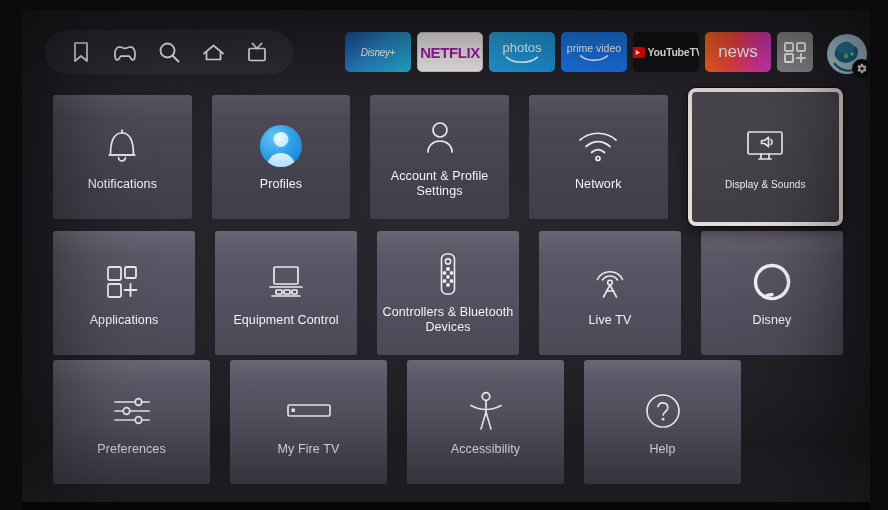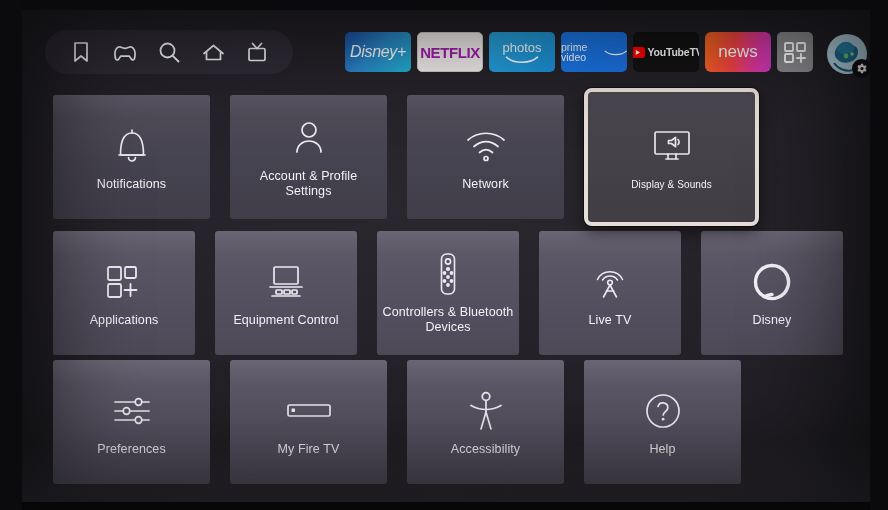--- a/index.html
+++ b/index.html
@@ -68,29 +68,29 @@
     border-radius: 5px;
     display:flex; align-items:center; justify-content:center;
     overflow:hidden; position:relative;
     font-weight:700;
   }
   .app-disney   { background: linear-gradient(135deg,#1a4fa0 0%,#2a86c8 45%,#23b3d4 100%); }
   .app-netflix  { background:#f3eeee; border:1px solid #cfc8c8; }
   .app-photos   { background: linear-gradient(135deg,#2aa7e0 0%,#1b8fd6 100%); }
   .app-prime    { background: linear-gradient(135deg,#1b7ae8 0%,#1a6fe0 100%); }
   .app-youtube  { background:#121212; }
-  .app-news     { background: linear-gradient(100deg,#f76b1c 0%,#f5443f 42%,#e0359d 75%,#c93cc0 100%); border-radius: 6px; }
+  .app-news     { background: linear-gradient(100deg,#f76b1c 0%,#f5443f 42%,#e0359d 75%,#c93cc0 100%); }
   .app-grid     { background:#8b8b8f; }
 
   .txt-netflix { color:#a21caf; font-size:15px; letter-spacing:-0.4px; font-weight:700; font-family:"Liberation Sans",sans-serif; }
   .txt-photos  { color:#fff; font-size:13px; font-weight:400; line-height:1;text-align:right; }
   .txt-prime   { color:#fff; font-size:10.5px; font-weight:400; line-height:1; }
   .txt-news    { color:#fff; font-size:17px; font-weight:500; }
   .txt-ytv     { color:#fff; font-size:10.5px; font-weight:700; letter-spacing:-0.2px; }
-  .txt-disney  { color:#fff; font-size:16px; font-style:italic; font-weight:400; letter-spacing:-0.3px; }
+  .txt-disney  { color:#fff; font-size:10px; font-style:italic; font-weight:400; letter-spacing:-0.3px; }
 
   .amz-smile { display:block; margin-top:1px; }
 
   #profile-wrap {
     position:absolute; left: 805px; top: 16px;
     width: 42px; height: 42px;
   }
   #profile-avatar {
     width:40px; height:40px; border-radius:50%;
     background: radial-gradient(circle at 38% 34%, #cfe3ef 0%, #a9c9dc 40%, #7fb0c8 100%);
@@ -225,21 +225,21 @@
         <div class="app-tile app-photos">
           <div style="display:flex;flex-direction:column;align-items:center;">
             <span class="txt-photos">photos</span>
             <svg class="amz-smile" width="34" height="8" viewBox="0 0 34 8" fill="none" stroke="#ffffff" stroke-width="1.6">
               <path d="M1.5 2.2C6 6.4 12 7.2 17 7.2s11-.8 15.5-5" stroke-linecap="round"></path>
             </svg>
           </div>
         </div>
 
         <div class="app-tile app-prime">
-          <div style="display:flex;flex-direction:row;align-items:center;">
+          <div style="display:flex;flex-direction:column;align-items:center;">
             <span class="txt-prime">prime video</span>
             <svg class="amz-smile" width="30" height="7" viewBox="0 0 30 7" fill="none" stroke="#ffffff" stroke-width="1.5">
               <path d="M1.5 1.8C5.5 5.6 10.5 6.2 15 6.2s9.5-.6 13.5-4.4" stroke-linecap="round"></path>
             </svg>
           </div>
         </div>
 
         <div class="app-tile app-youtube">
           <div style="display:flex;align-items:center;gap:3px;">
             <svg width="15" height="11" viewBox="0 0 15 11">
@@ -292,20 +292,29 @@
             <svg width="36" height="40" viewBox="0 0 36 40" fill="none" stroke="#eceaf0" stroke-width="1.7">
               <path d="M18 4v3" stroke-linecap="round"></path>
               <path d="M6.5 29c0-10 1.5-22 11.5-22S29.5 19 29.5 29H6.5z" stroke-linejoin="round"></path>
               <path d="M5 29h26" stroke-linecap="round"></path>
               <path d="M14.5 31.5a3.5 3.5 0 0 0 7 0" stroke-linecap="round"></path>
             </svg>
           </div>
           <div class="tile-label">Notifications</div>
         </div>
 
+        <div class="tile">
+          <div class="tile-icon">
+            <div class="profile-av-blue">
+              <div class="pa-head"></div>
+              <div class="pa-body"></div>
+            </div>
+          </div>
+          <div class="tile-label">Profiles</div>
+        </div>
 
         <div class="tile">
           <div class="tile-icon">
             <svg width="36" height="40" viewBox="0 0 36 40" fill="none" stroke="#eceaf0" stroke-width="1.7">
               <circle cx="18" cy="12" r="7"></circle>
               <path d="M6 34c0-6.6 5.4-11 12-11s12 4.4 12 11" stroke-linecap="round"></path>
             </svg>
           </div>
           <div class="tile-label">Account &amp; Profile Settings</div>
         </div>

